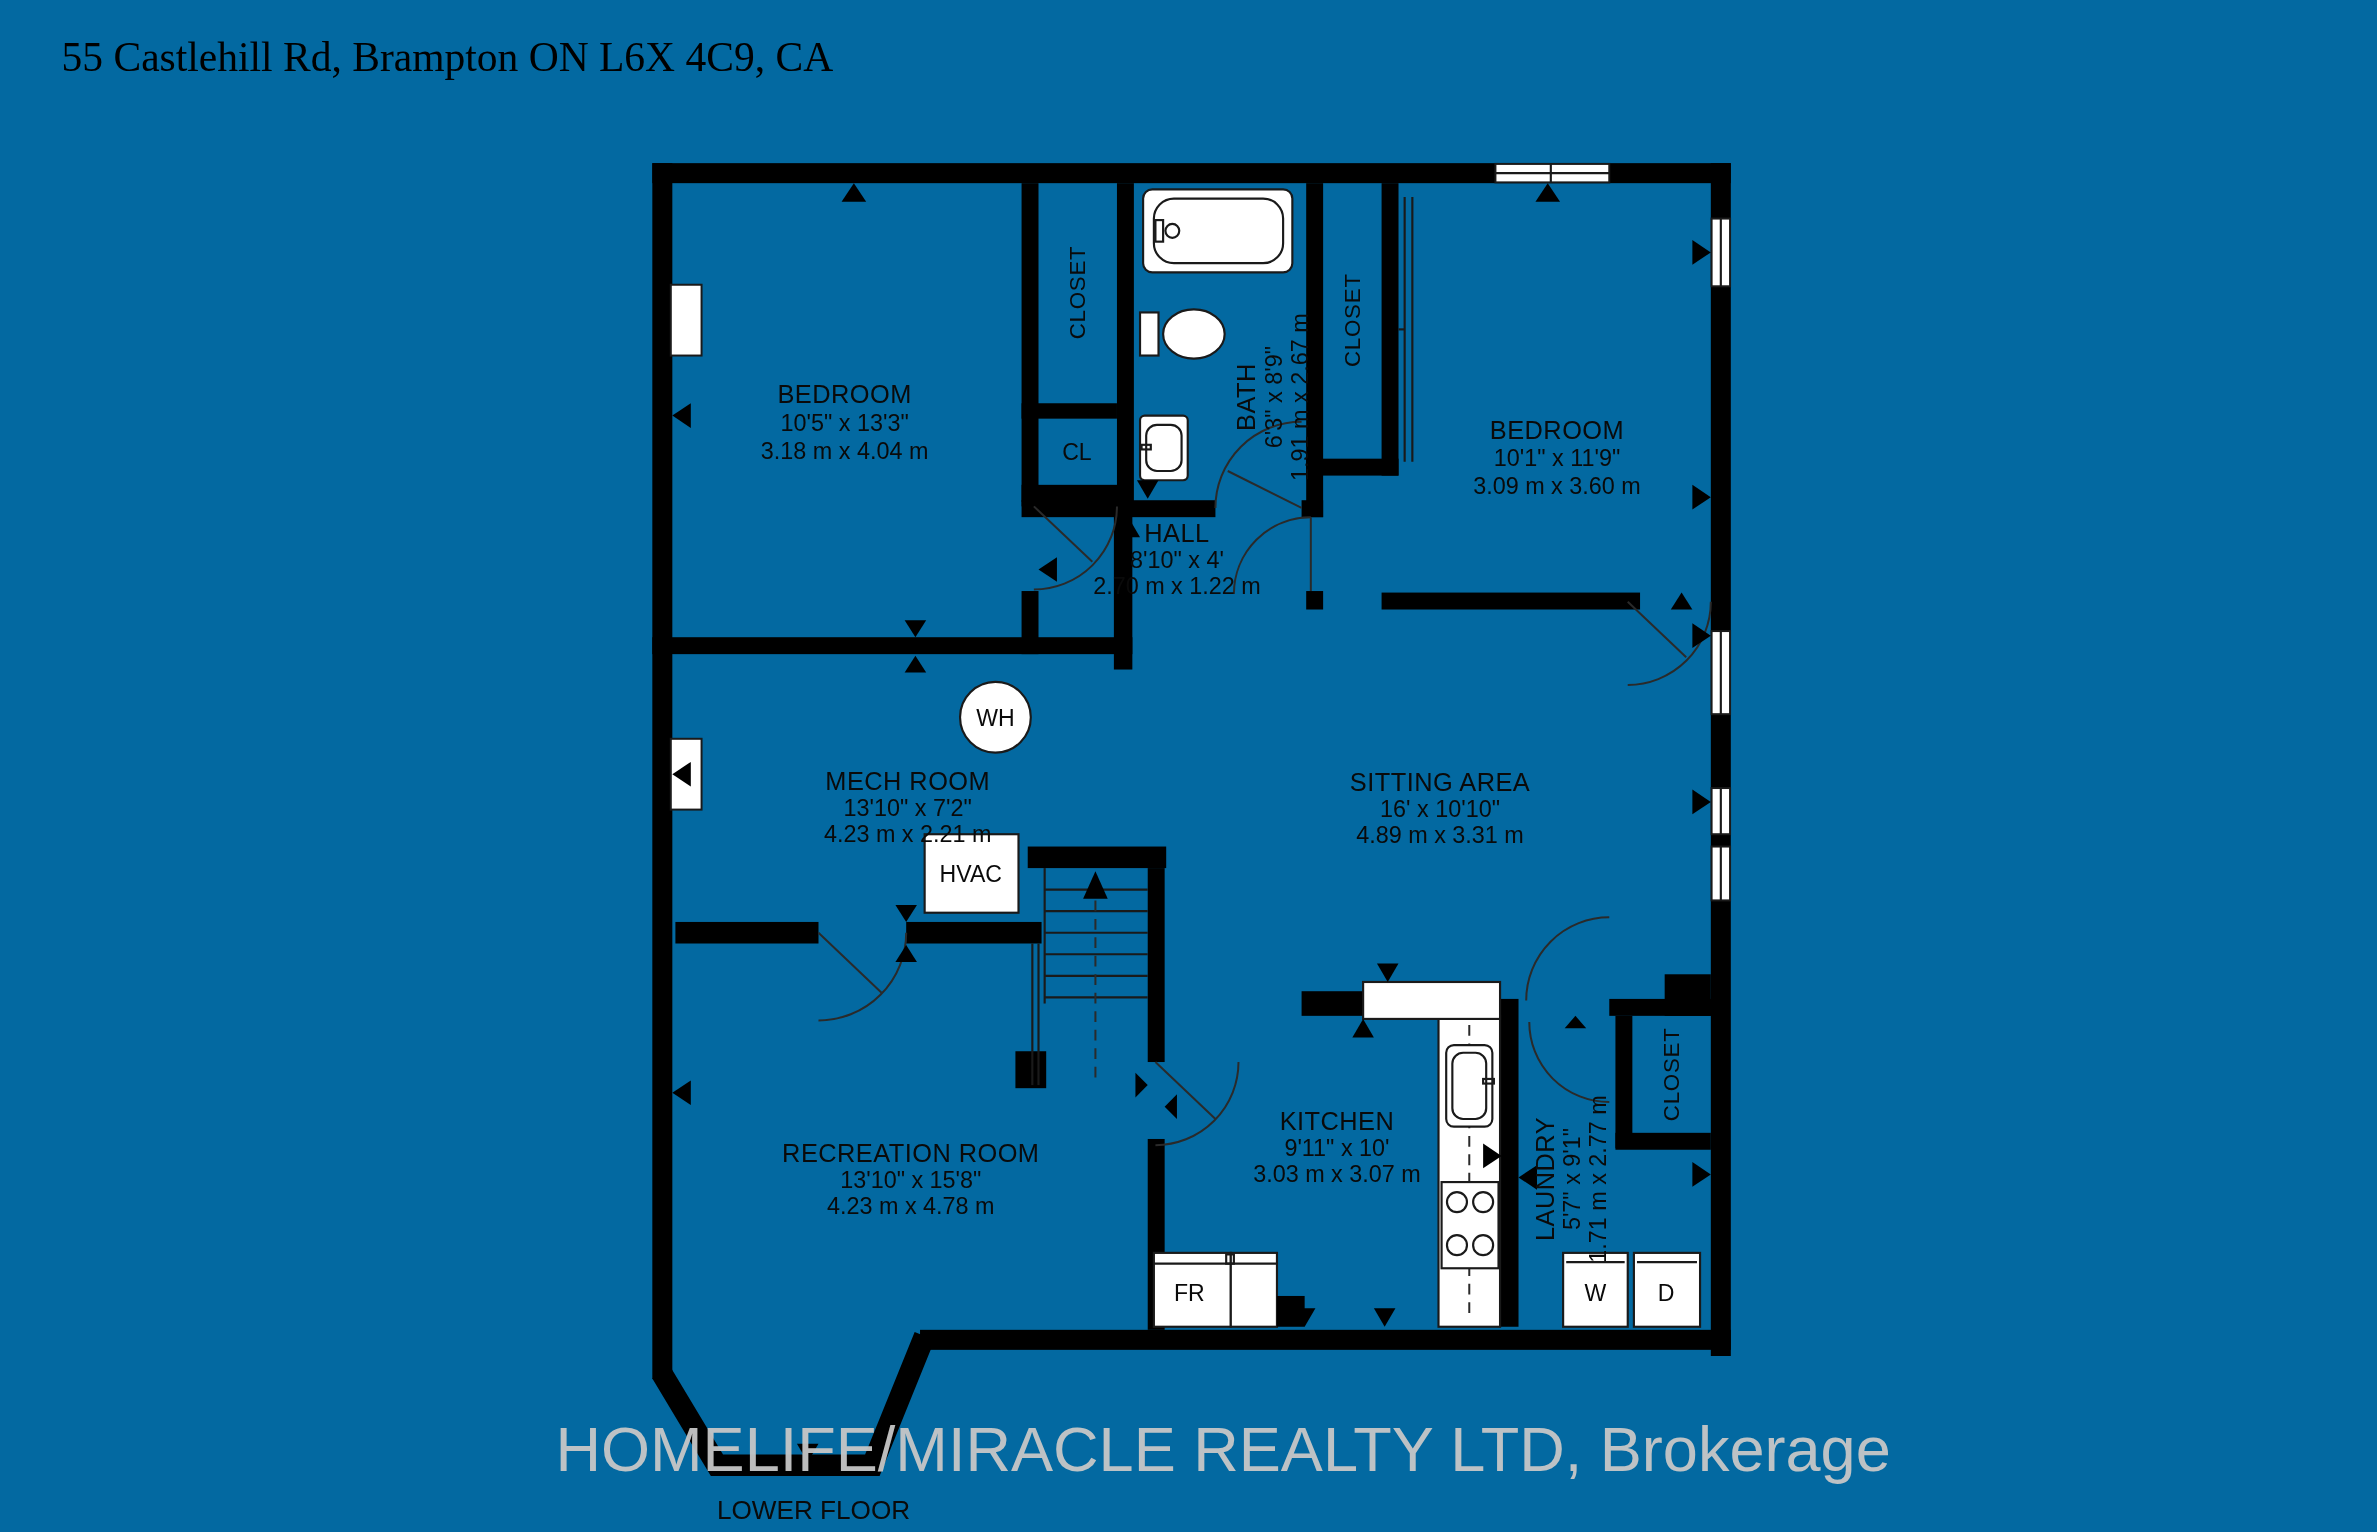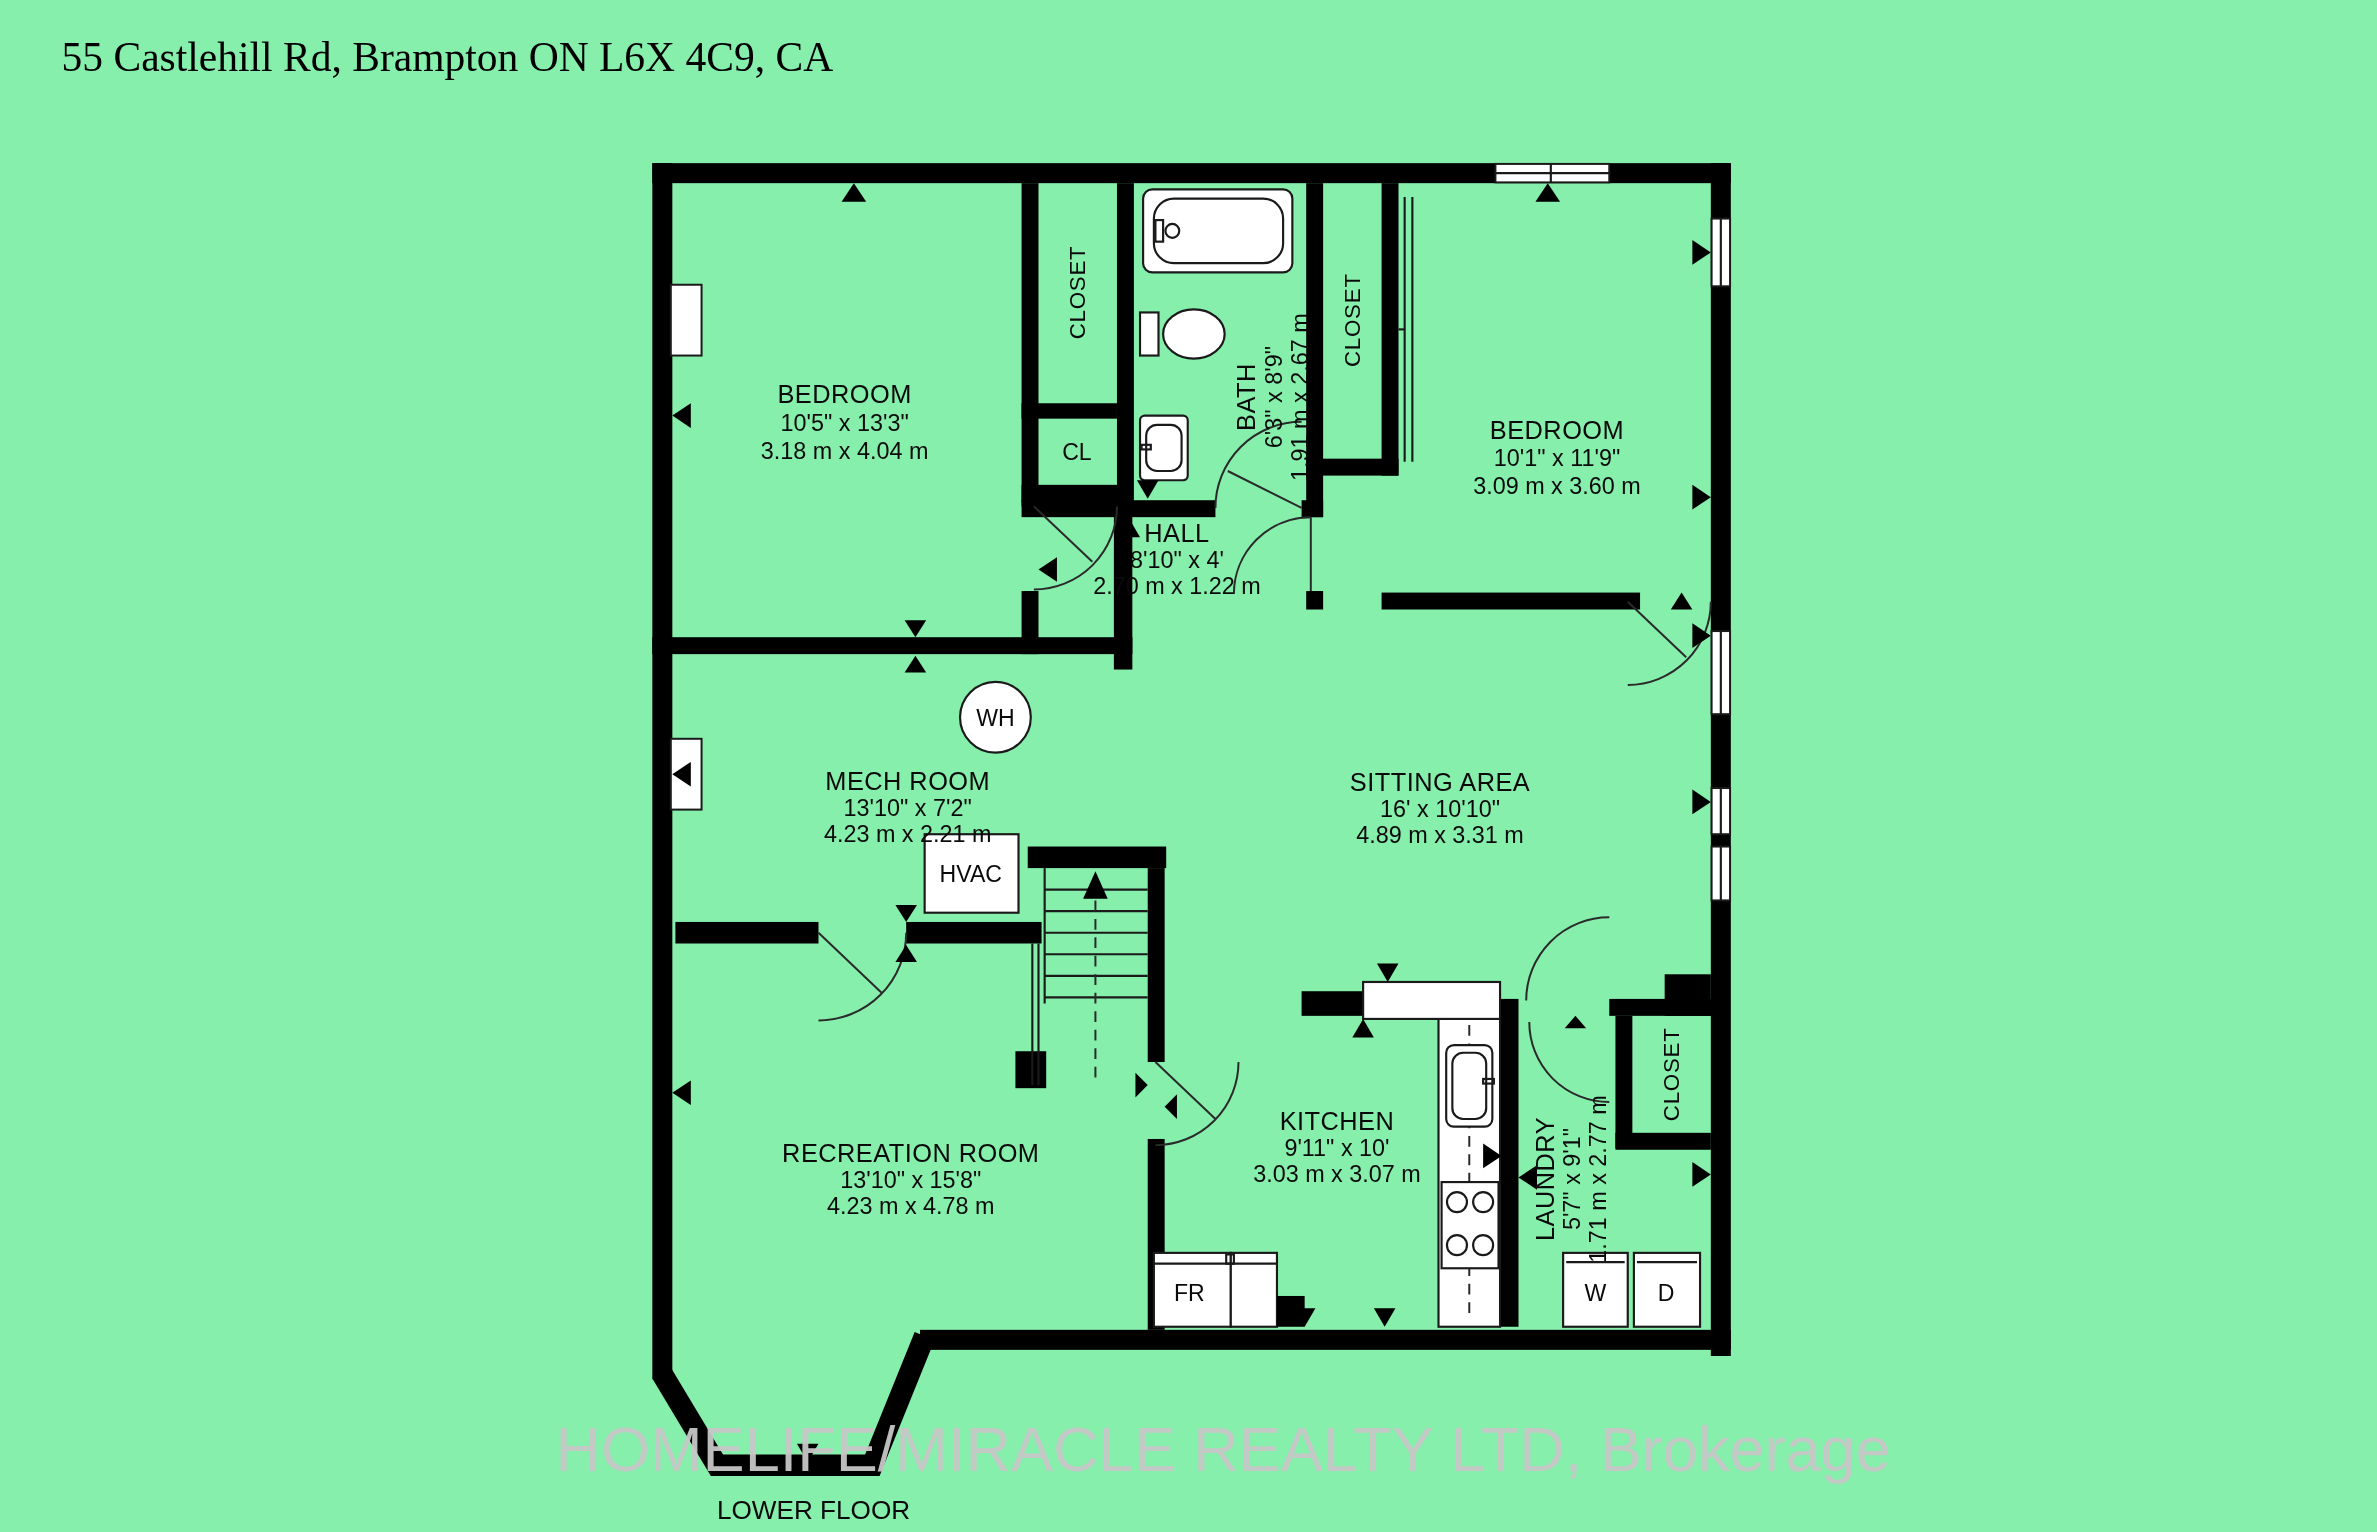--- a/index.html
+++ b/index.html
@@ -1,16 +1,16 @@
 <!DOCTYPE html>
 <html style="font-size:10px"><head>
 <meta charset="utf-8">
 <style>
   html,body{margin:0;padding:0;background:#ffffff;}
-  .page{position:relative;width:2377px;height:1533px;background:#86efac;overflow:hidden;}
+  .page{position:relative;width:2377px;height:1533px;background:#0369a1;overflow:hidden;}
   svg{display:block;width:100%;height:100%;}
   text{font-family:"Liberation Sans", sans-serif; fill:#0a0a0a; text-anchor:middle;}
   .title{font-family:"Liberation Serif", serif; font-size:27px; text-anchor:start; fill:#000;}
   .rn{font-size:16.5px; letter-spacing:.3px;}
   .rd{font-size:15.2px;}
   .sm{font-size:15px;}
   .cl{font-size:14.5px; letter-spacing:.5px;}
   .wm{font-size:41px; fill:#c7c7c7; opacity:.95;}
   .lf{font-size:17px; text-anchor:start;}
   .wall{fill:#000;}

